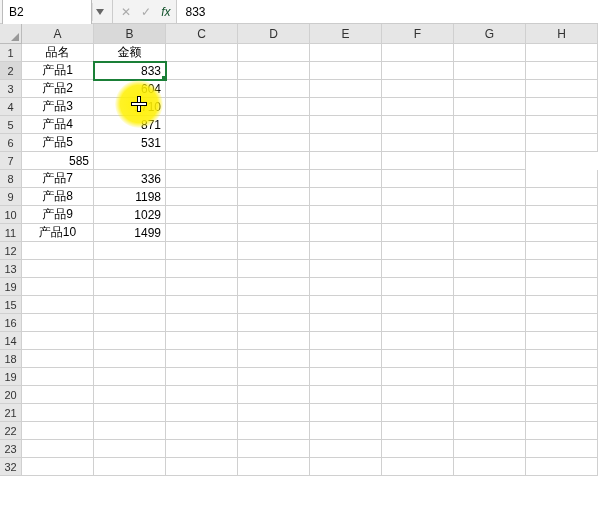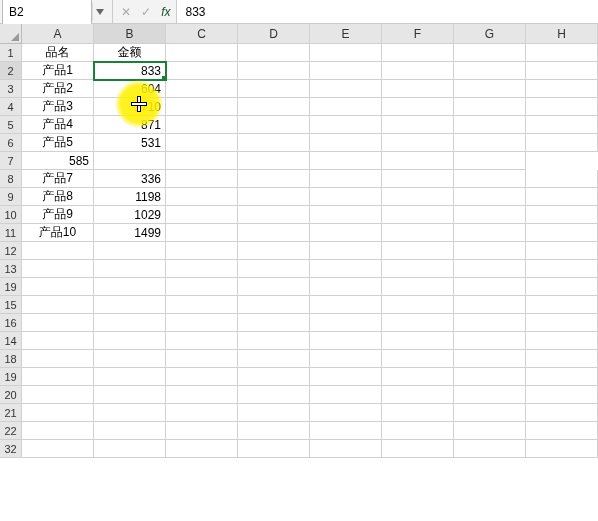--- a/index.html
+++ b/index.html
@@ -452,20 +452,31 @@
         <div class="cell"></div>
         <div class="cell"></div>
         <div class="cell"></div>
         <div class="cell"></div>
         <div class="cell"></div>
         <div class="cell"></div>
         <div class="cell"></div>
         <div class="cell"></div>
       </div>
       <div class="row">
+        <div class="row-header">23</div>
+        <div class="cell"></div>
+        <div class="cell"></div>
+        <div class="cell"></div>
+        <div class="cell"></div>
+        <div class="cell"></div>
+        <div class="cell"></div>
+        <div class="cell"></div>
+        <div class="cell"></div>
+      </div>
+      <div class="row">
         <div class="row-header">32</div>
         <div class="cell"></div>
         <div class="cell"></div>
         <div class="cell"></div>
         <div class="cell"></div>
         <div class="cell"></div>
         <div class="cell"></div>
         <div class="cell"></div>
         <div class="cell"></div>
       </div>

